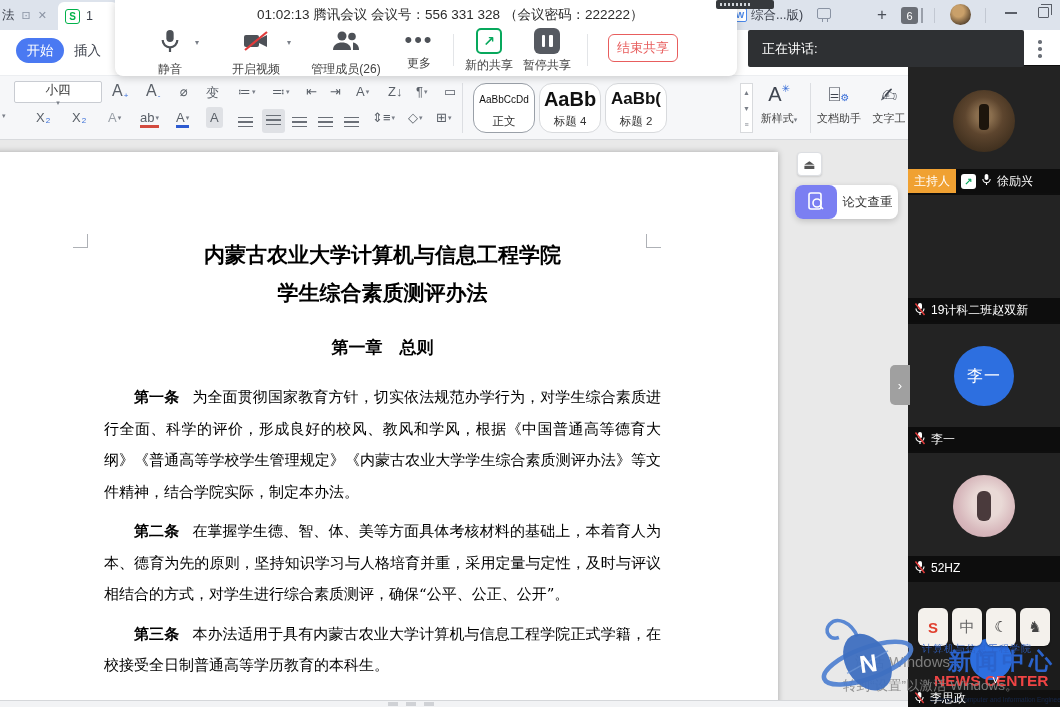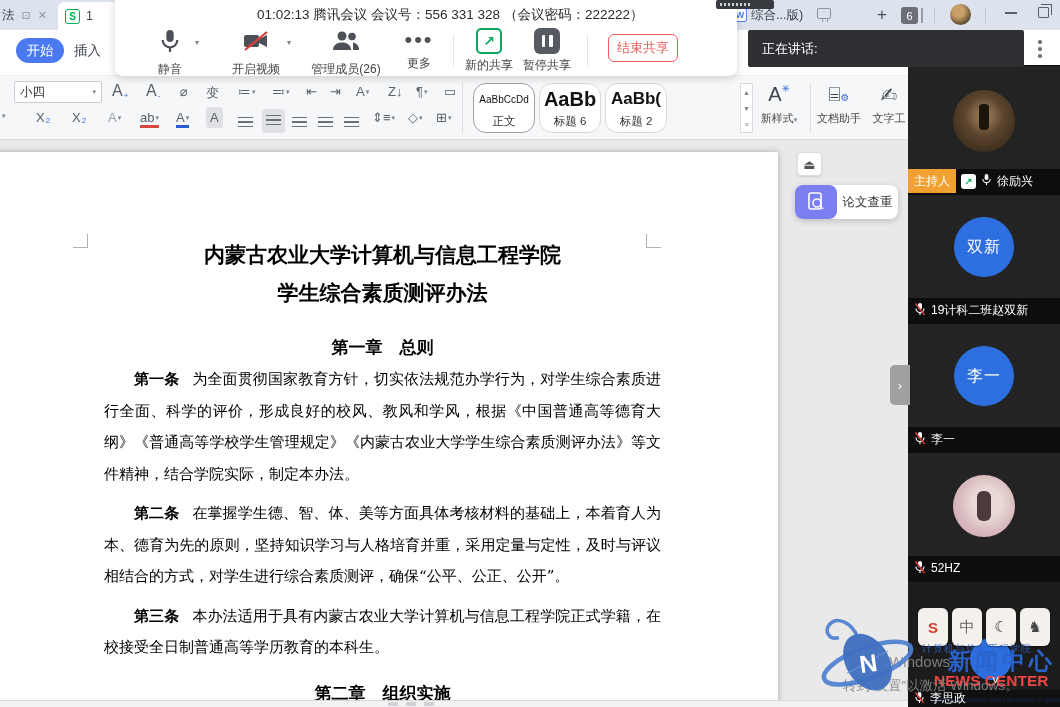--- a/index.html
+++ b/index.html
@@ -29,21 +29,21 @@
   .win-restore { left:1038px; top:7px; width:11px; height:11px; border:1.5px solid #5a5f68; border-radius:1px;}
   .win-restore::after { content:""; position:absolute; left:2px; top:-4px; width:10px; height:10px; border-top:1.5px solid #5a5f68; border-right:1.5px solid #5a5f68;}
 
   
   .ribbonrow1 { left:0; top:30px; width:1060px; height:45px; background:#fff; }
   .home-pill { left:16px; top:8px; width:48px; height:25px; background:#4a79f2; border-radius:13px; color:#fff; font-size:13.5px; display:flex; align-items:center; justify-content:center;}
   .insert-tab { left:74px; top:12px; font-size:13.5px; color:#3a3f4a;}
 
   
   .ribbonrow2 { left:0; top:75px; width:1060px; height:65px; background:#f6f7f9; border-bottom:1px solid #d8dadd; border-top:1px solid #eceef1;}
-  .combo { left:14px; top:5px; width:88px; height:22px; background:#fff; border:1px solid #c9ccd2; border-radius:2px; font-size:12.5px; color:#333; display:flex; align-items:center; padding:0 5px; justify-content:space-between;}
+  .combo { left:14px; top:5px; width:88px; height:22px; background:#fff; border:1px solid #c9ccd2; border-radius:2px; font-size:12.5px; color:#333; display:flex; align-items:center; padding:0 5px; justify-content:space-between;flex-direction:column;}
   .ric { color:#5a6068; font-size:13px; display:flex; align-items:flex-end; gap:1px; }
   .ric sup,.ric sub { font-size:8px; color:#3a6fd8;}
   .caret { font-size:7px; color:#7a7f88; align-self:center;}
   .bars { width:15px; height:11px; background:repeating-linear-gradient(to bottom,#6b7078 0 1.5px,transparent 1.5px 4.5px); display:inline-block;}
   .pressed { background:#dfe1e5; border-radius:3px; padding:3px 4px;}
   .vsep { top:7px; width:1px; height:50px; background:#dcdee2;}
   .style-box { top:7px; width:62px; height:50px; background:#fff; border:1px solid #d8dadd; border-radius:13px; text-align:center; overflow:hidden;}
   .style-box.sel { border:1px solid #9aa0a8;}
   .sb-prev { height:30px; display:flex; align-items:center; justify-content:center; color:#111;}
   .sb-name { font-size:11.5px; color:#333;}
@@ -188,21 +188,21 @@
     <span class="abs ric" style="left:408px;top:34px;">◇<span class="caret">▾</span></span>
     <span class="abs ric" style="left:436px;top:34px;">⊞<span class="caret">▾</span></span>
     <span class="abs vsep" style="left:462px;"></span>
 
     <div class="abs style-box sel" style="left:473px;">
       <div class="sb-prev" style="font-size:10px;">AaBbCcDd</div>
       <div class="sb-name">正文</div>
     </div>
     <div class="abs style-box" style="left:539px;">
       <div class="sb-prev" style="font-size:20px;font-weight:bold;">AaBb</div>
-      <div class="sb-name">标题 6</div>
+      <div class="sb-name">标题 4</div>
     </div>
     <div class="abs style-box" style="left:605px;">
       <div class="sb-prev" style="font-size:17px;font-weight:bold;">AaBb(</div>
       <div class="sb-name">标题 2</div>
     </div>
     <div class="abs gal-scroll">
         <span>▲</span>
         <span>▼</span>
         <span>≡</span>
       </div>
@@ -223,21 +223,21 @@
   </div>
 
   <div class="abs docarea">
     <div class="page">
       <span class="abs cmark l"></span>
       <span class="abs cmark r"></span>
       <div class="page-inner">
         <div class="t1">内蒙古农业大学计算机与信息工程学院</div>
         <div class="t2">学生综合素质测评办法</div>
         <div class="ch">第一章　总则</div>
-        <p class="art" style="margin-top:4px;"><b>第一条</b><span>为全面贯彻国家教育方针，切实依法规范办学行为，对学生综合素质进行全面、科学的评价，形成良好的校风、教风和学风，根据《中国普通高等德育大纲》《普通高等学校学生管理规定》《内蒙古农业大学学生综合素质测评办法》等文件精神，结合学院实际，制定本办法。</span></p>
+        <p class="art" style="margin-top:22px;"><b>第一条</b><span>为全面贯彻国家教育方针，切实依法规范办学行为，对学生综合素质进行全面、科学的评价，形成良好的校风、教风和学风，根据《中国普通高等德育大纲》《普通高等学校学生管理规定》《内蒙古农业大学学生综合素质测评办法》等文件精神，结合学院实际，制定本办法。</span></p>
         <p class="art"><b>第二条</b><span>在掌握学生德、智、体、美等方面具体考核材料的基础上，本着育人为本、德育为先的原则，坚持知识学习与人格培育并重，采用定量与定性，及时与评议相结合的方式，对学生进行综合素质测评，确保“公平、公正、公开”。</span></p>
         <p class="art"><b>第三条</b><span>本办法适用于具有内蒙古农业大学计算机与信息工程学院正式学籍，在校接受全日制普通高等学历教育的本科生。</span></p>
         <div class="ch second">第二章　组织实施</div>
 
       </div>
     </div>
     <div class="abs eject">⏏</div>
     <div class="abs pill">
       <div class="pill-ic">
         <svg width="18" height="20" viewBox="0 0 18 20">
@@ -330,21 +330,20 @@
               <rect x="8" y="2" width="8" height="13" rx="4" fill="#fff"></rect>
               <path d="M4 13a8 8 0 0 0 16 0" fill="none" stroke="#fff" stroke-width="2.4"></path>
               <line x1="12" y1="21" x2="12" y2="26" stroke="#fff" stroke-width="2.4"></line>
             </svg>
         </span>
         <span>徐励兴</span>
       </div>
     </div>
 
     <div class="tile" style="top:130px;">
-      <div class="av-circle">双新</div>
       <div class="namebar">
         <span>
           <svg width="12" height="14" viewBox="0 0 24 28">
               <rect x="8" y="2" width="8" height="13" rx="4" fill="#fff"></rect>
               <path d="M4 13a8 8 0 0 0 16 0" fill="none" stroke="#fff" stroke-width="2.4"></path>
               <line x1="12" y1="21" x2="12" y2="26" stroke="#fff" stroke-width="2.4"></line>
               <line x1="3" y1="3" x2="21" y2="26" stroke="#e23b3b" stroke-width="3"></line>
             </svg>
         </span>
         <span>19计科二班赵双新</span>

